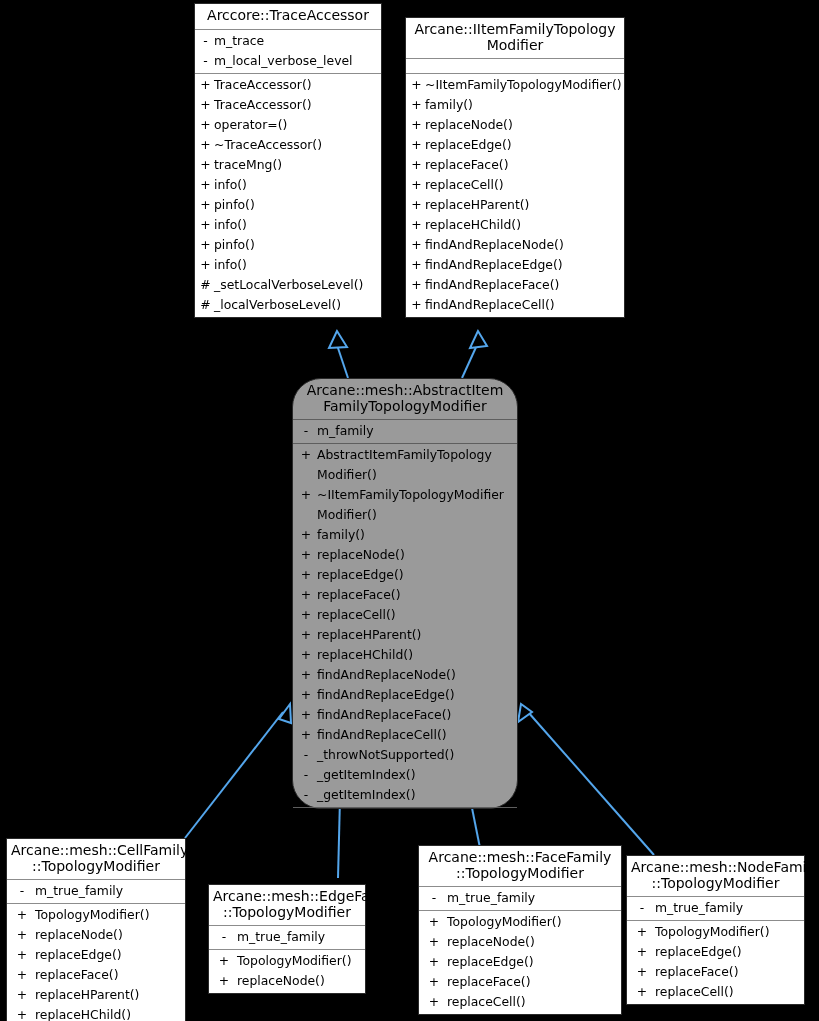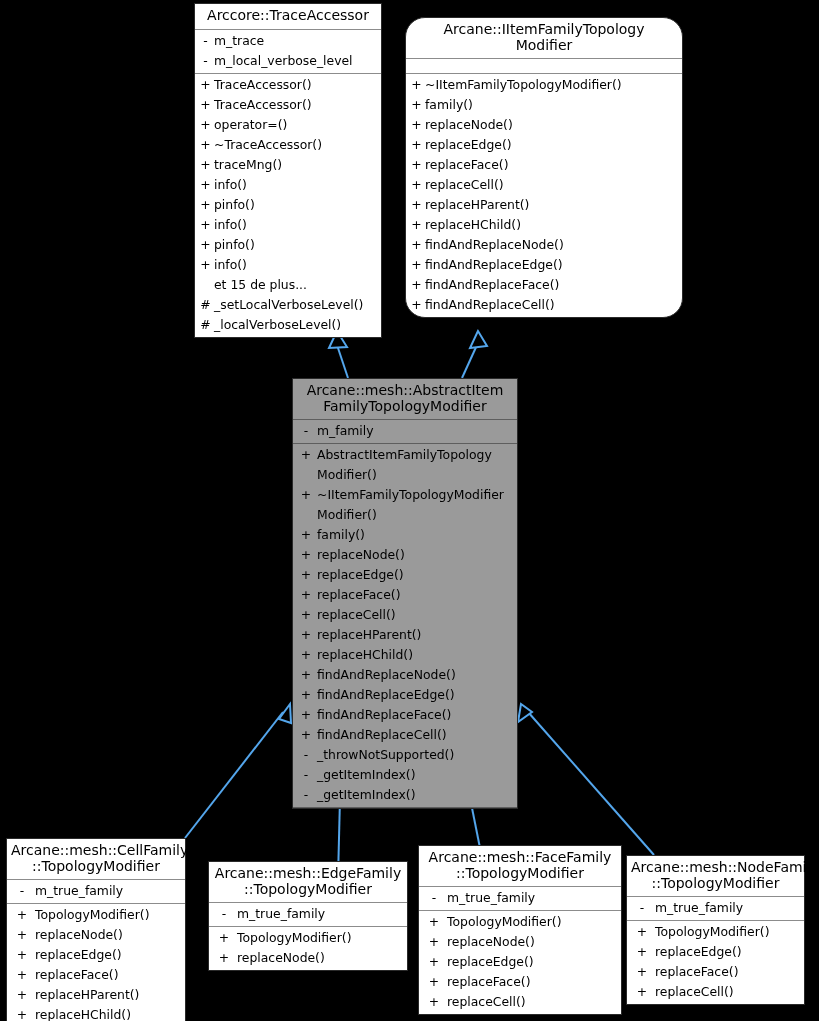--- a/index.html
+++ b/index.html
@@ -18,20 +18,21 @@
   .uml-box {
     position: absolute;
     box-sizing: border-box;
     border: 1px solid #2a2a2a;
     background: #ffffff;
     color: #000000;
     z-index: 5;
   }
   .uml-box.shaded {
     background: #9a9a9a;
+    border-radius: 29px;
   }
   .box-title {
     text-align: center;
     font-size: 14px;
     line-height: 15.5px;
     padding: 4px 4px 5px 4px;
     border-bottom: 1px solid #8c8c8c;
     white-space: pre-line;
   }
   .uml-box.shaded .box-title {
@@ -152,35 +153,31 @@
       </div>
       <div class="member">
         <span class="vis">+</span>
         <span class="mname">pinfo()</span>
       </div>
       <div class="member">
         <span class="vis">+</span>
         <span class="mname">info()</span>
       </div>
       <div class="member">
-        <span class="vis"></span>
-        <span class="mname">et 15 de plus...</span>
-      </div>
-      <div class="member">
         <span class="vis">#</span>
         <span class="mname">_setLocalVerboseLevel()</span>
       </div>
       <div class="member">
         <span class="vis">#</span>
         <span class="mname">_localVerboseLevel()</span>
       </div>
     </div>
   </div>
 
-  <div class="uml-box" style="left:405px; top:17px; width:278px;border-radius:20px;">
+  <div class="uml-box" style="left:405px; top:17px; width:220px;">
     <div class="box-title">Arcane::IItemFamilyTopology
 Modifier</div>
     <div class="section empty"></div>
     <div class="section last">
       <div class="member">
         <span class="vis">+</span>
         <span class="mname">~IItemFamilyTopologyModifier()</span>
       </div>
       <div class="member">
         <span class="vis">+</span>
@@ -338,21 +335,21 @@
         <span class="vis">+</span>
         <span class="mname">replaceHParent()</span>
       </div>
       <div class="member indent">
         <span class="vis">+</span>
         <span class="mname">replaceHChild()</span>
       </div>
     </div>
   </div>
 
-  <div class="uml-box" style="left:208px; top:861px; width:200px;">
+  <div class="uml-box" style="left:208px; top:884px; width:158px;">
     <div class="box-title">Arcane::mesh::EdgeFamily
 ::TopologyModifier</div>
     <div class="section">
       <div class="member indent">
         <span class="vis">-</span>
         <span class="mname">m_true_family</span>
       </div>
     </div>
     <div class="section last">
       <div class="member indent">

